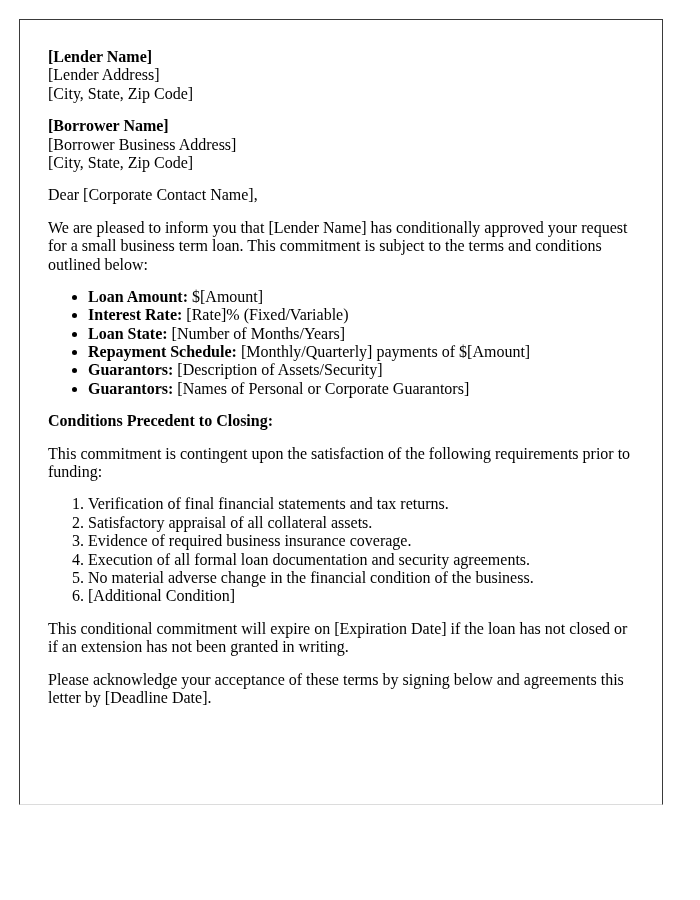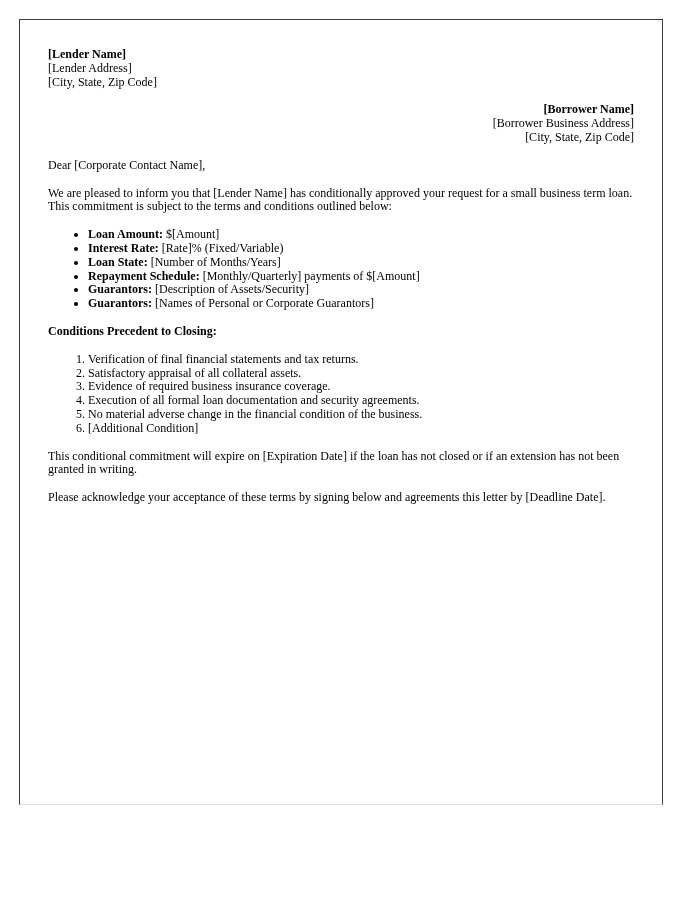--- a/index.html
+++ b/index.html
@@ -18,21 +18,21 @@
   .letter-frame {
     position: absolute;
     left: 19px;
     top: 19px;
     width: 644px;
     height: 786px;
     box-sizing: border-box;
     border: 1px solid #3a3a3a;
     border-bottom-color: #dcdcdc;
     padding: 28px 28px 24px 28px;
-    font-size: 12px;
+    font-size: 16px;
     line-height: 1.15;
     background: #ffffff;
   }
   .block {
     margin: 0 0 14px 0;
   }
   .para {
     margin: 14px 0;
   }
   .line {
@@ -63,21 +63,21 @@
 
 <div class="letter-frame">
 
   <div class="block">
     <div class="line bold">[Lender Name]</div>
     <div class="line">[Lender Address]</div>
     <div class="line">[City, State, Zip Code]</div>
   </div>
 
 
-  <div class="block" style="margin-top:14px;text-align:right;">
+  <div class="block" style="margin-top:14px;">
     <div class="line bold">[Borrower Name]</div>
     <div class="line">[Borrower Business Address]</div>
     <div class="line">[City, State, Zip Code]</div>
   </div>
 
 
   <p class="para">Dear [Corporate Contact Name],</p>
 
   <p class="para">We are pleased to inform you that [Lender Name] has conditionally approved your request for a small business term loan. This commitment is subject to the terms and conditions outlined below:</p>
 
@@ -85,20 +85,21 @@
     <li><span class="bold">Loan Amount:</span> <span>$[Amount]</span></li>
     <li><span class="bold">Interest Rate:</span> <span>[Rate]% (Fixed/Variable)</span></li>
     <li><span class="bold">Loan State:</span> <span>[Number of Months/Years]</span></li>
     <li><span class="bold">Repayment Schedule:</span> <span>[Monthly/Quarterly] payments of $[Amount]</span></li>
     <li><span class="bold">Guarantors:</span> <span>[Description of Assets/Security]</span></li>
     <li><span class="bold">Guarantors:</span> <span>[Names of Personal or Corporate Guarantors]</span></li>
   </ul>
 
   <p class="para bold">Conditions Precedent to Closing:</p>
 
+  <p class="para">This commitment is contingent upon the satisfaction of the following requirements prior to funding:</p>
 
   <ol class="conditions-list">
     <li>Verification of final financial statements and tax returns.</li>
     <li>Satisfactory appraisal of all collateral assets.</li>
     <li>Evidence of required business insurance coverage.</li>
     <li>Execution of all formal loan documentation and security agreements.</li>
     <li>No material adverse change in the financial condition of the business.</li>
     <li>[Additional Condition]</li>
   </ol>
 

